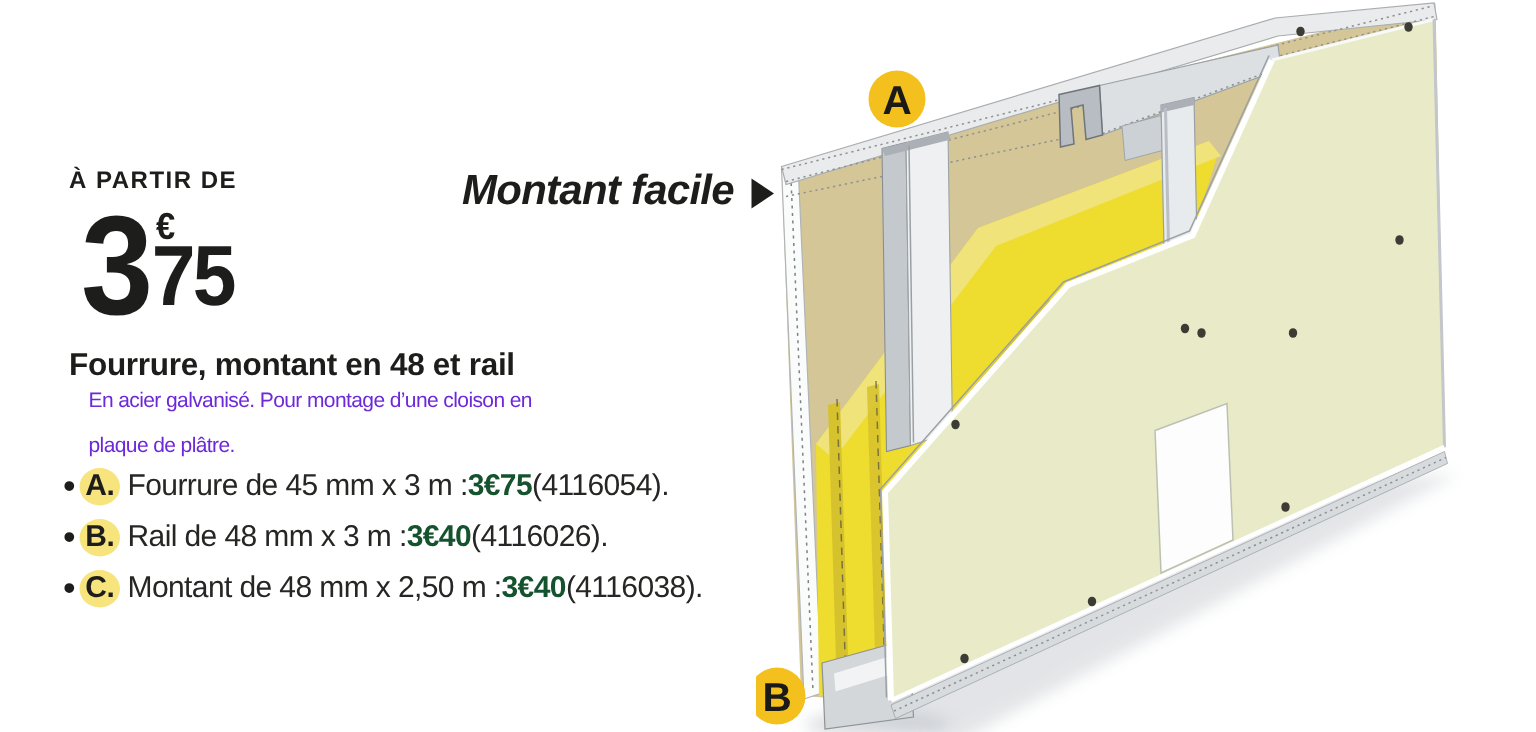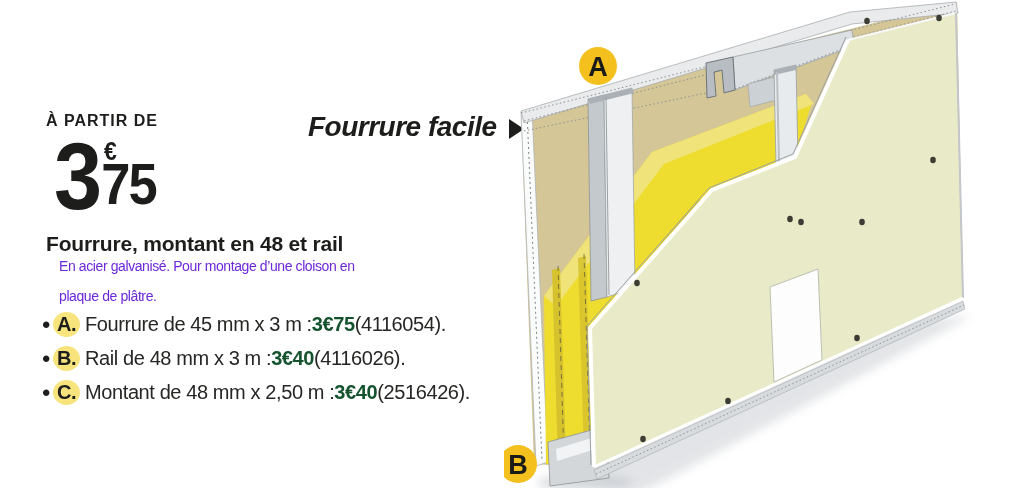--- a/index.html
+++ b/index.html
@@ -74,26 +74,26 @@
       <span class="letter-chip" title="B." style="background: rgb(247, 228, 125);">B.</span>
       <span class="item-text">Rail de 48 mm x 3 m : </span>
       <span class="item-price">3€40</span>
       <span class="item-ref"> (4116026).</span>
     </li>
     <li>
       <span class="bullet-dot">•</span>
       <span class="letter-chip" title="C." style="background: rgb(247, 228, 125);">C.</span>
       <span class="item-text">Montant de 48 mm x 2,50 m : </span>
       <span class="item-price">3€40</span>
-      <span class="item-ref"> (2516426).</span>
+      <span class="item-ref"> (4116038).</span>
     </li>
   </ul>
 
   <div class="callout">
-    <span class="callout-label">Fourrure facile</span>
+    <span class="callout-label">Montant facile</span>
     <span class="arrow-tri"></span>
 
   </div>
 
   <svg class="diagram" width="520" height="488" viewBox="504 0 520 488" xmlns="http://www.w3.org/2000/svg">
     <defs>
       <filter id="soft" x="-30%" y="-30%" width="160%" height="160%">
         <feGaussianBlur stdDeviation="5"></feGaussianBlur>
       </filter>
     </defs>

